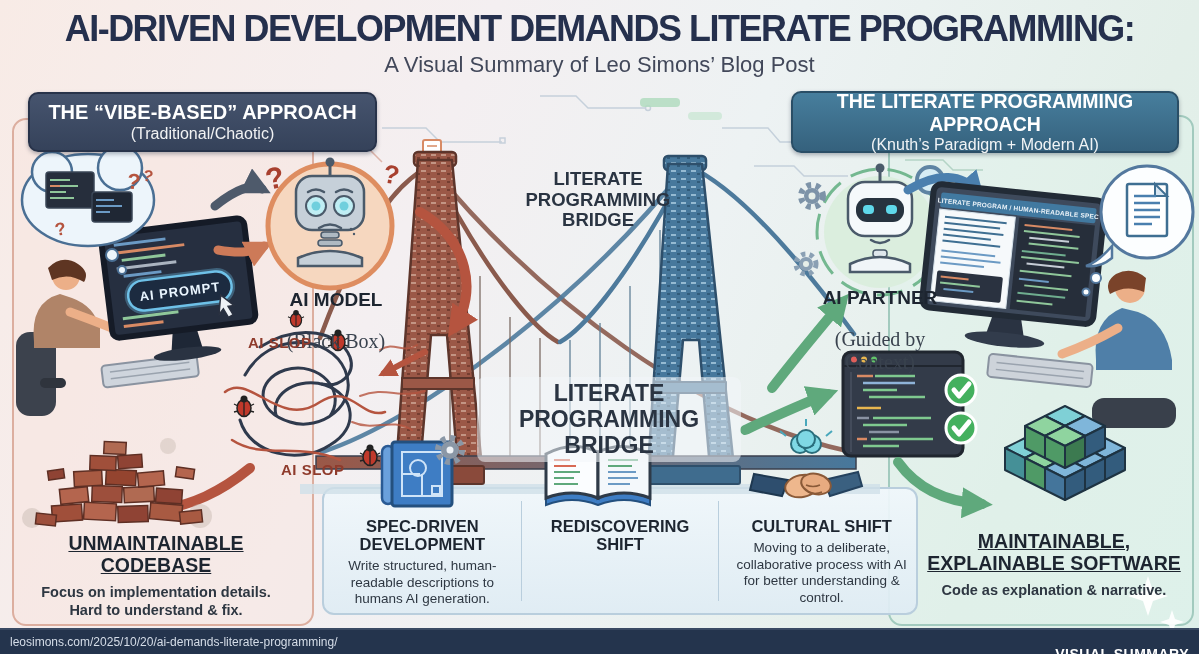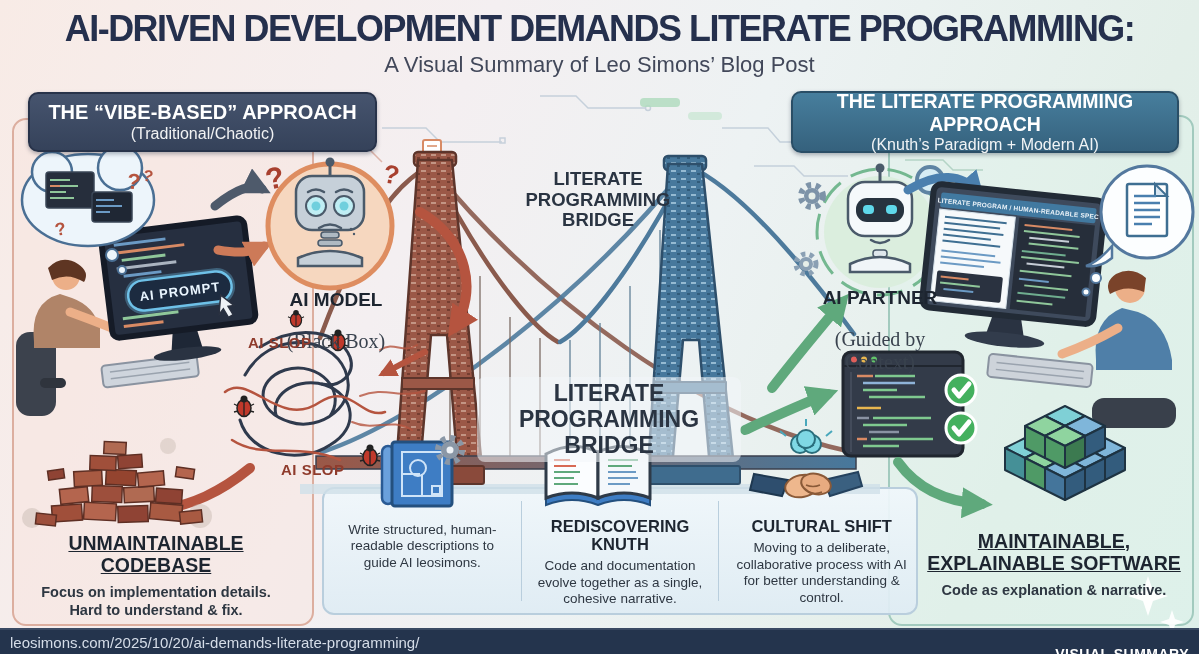--- a/index.html
+++ b/index.html
@@ -51,39 +51,39 @@
   .concepts{left:322px;top:487px;width:592px;height:124px;border-radius:12px;
     border:2px solid #b9cedd;background:linear-gradient(180deg,rgba(240,247,251,.93),rgba(223,236,244,.93));
     display:flex;}
   .concept-col{flex:1;text-align:center;padding:28px 10px 0 10px;}
   .concept-divider{width:1px;background:#b9cedd;margin:12px 0;}
   .concept-title{font-weight:800;font-size:16.5px;line-height:1.1;color:#1d2530;}
   .concept-desc{font-size:13.5px;line-height:1.22;color:#2e3742;margin-top:5px;}
   
   .footer{left:0;top:628px;width:1199px;height:26px;background:#24344d;border-top:2px solid #3a4a63;
     display:flex;align-items:center;justify-content:space-between;box-sizing:border-box;padding:0 10px;}
-  .footer-url{font-size:15px;color:#d5dde8;}
+  .footer-url{font-size:12px;color:#d5dde8;}
   .footer-badge{font-size:14px;font-weight:800;color:#ffffff;letter-spacing:.5px;margin-top:24px;}
   svg text{font-family:"Liberation Sans",sans-serif;}
 </style>
 </head>
 <body>
 
 <div id="stage">
 
   <div class="abs layer-panels panel-vibe"></div>
   <div class="abs layer-panels panel-lit"></div>
   <div class="abs layer-panels concepts">
     <div class="concept-col">
-      <div class="concept-desc">Write structured, human-readable descriptions to guide AI leosimons.</div>
+      <div class="concept-title">SPEC-DRIVEN DEVELOPMENT</div>
+      <div class="concept-desc">Write structured, human-readable descriptions to humans AI generation.</div>
     </div>
     <div class="concept-divider"></div>
     <div class="concept-col">
-      <div class="concept-title">REDISCOVERING KNUTH</div>
-      <div class="concept-desc">Code and documentation evolve together as a single, cohesive narrative.</div>
+      <div class="concept-title">REDISCOVERING SHIFT</div>
     </div>
     <div class="concept-divider"></div>
     <div class="concept-col" style="padding-left:14px;padding-right:6px;">
       <div class="concept-title">CULTURAL SHIFT</div>
       <div class="concept-desc">Moving to a deliberate, collaborative process with AI for better understanding &amp; control.</div>
     </div>
   </div>
 
   <svg class="abs layer-art" width="1199" height="654" viewBox="0 0 1199 654">
     <defs>

